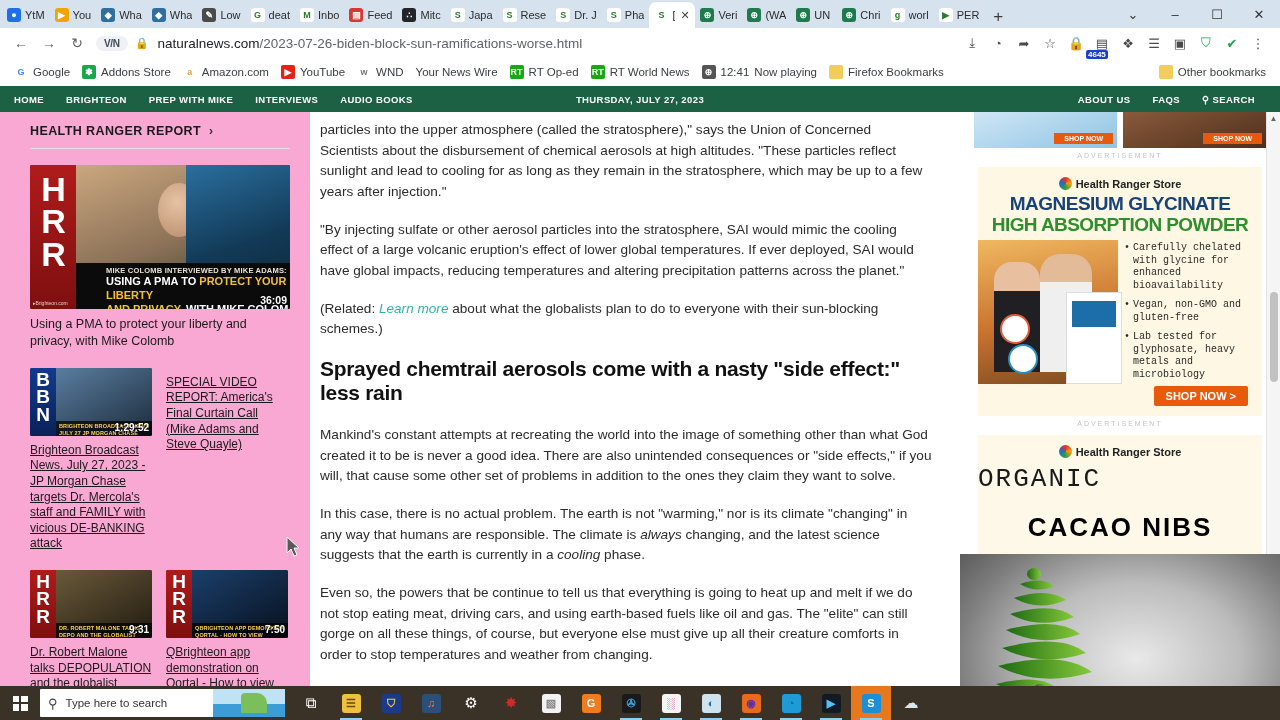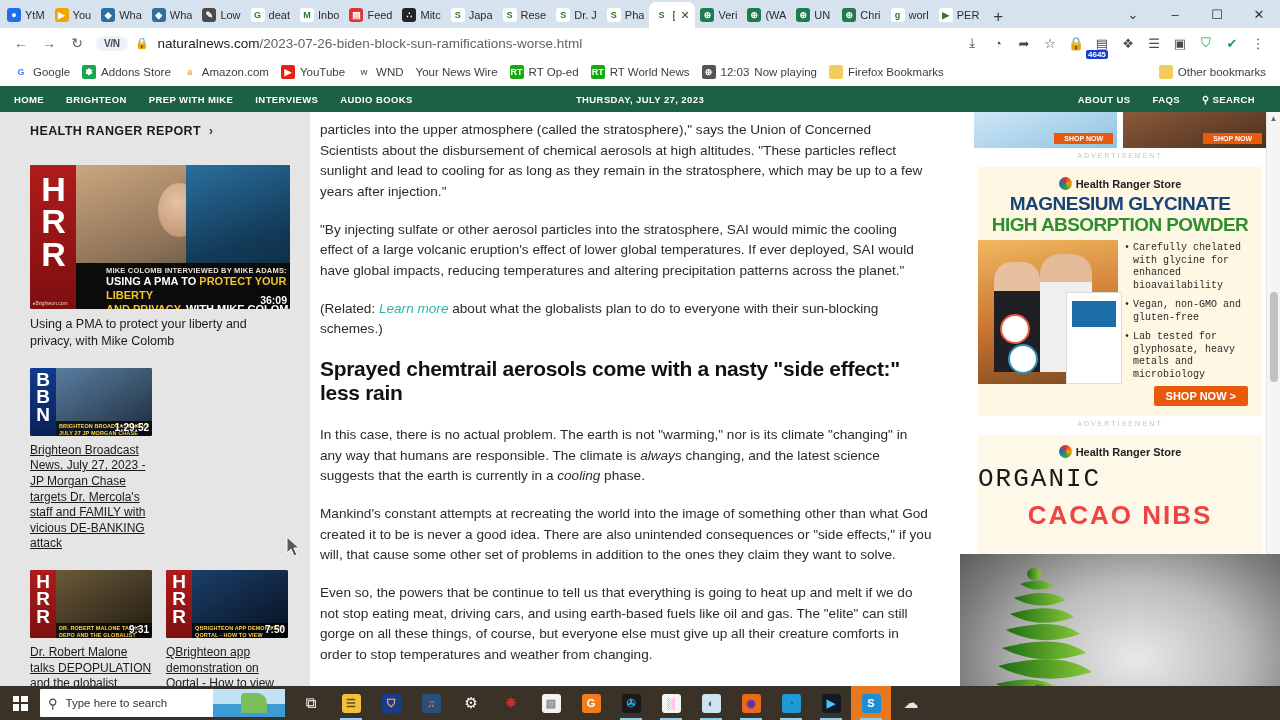--- a/index.html
+++ b/index.html
@@ -78,21 +78,21 @@
     position: relative; z-index: 5;
   }
   .sitenav .nitem { padding: 0 11px; white-space: nowrap; }
   .sitenav .nitem:first-child { padding-left: 0; }
   .sitenav .center { position: absolute; left: 0; right: 0; text-align: center; pointer-events: none; }
   .sitenav .right { margin-left: auto; display: flex; align-items: center; }
 
   .content { display: flex; width: 1280px; height: 574px; }
 
   
-  .lsidebar { width: 310px; flex: 0 0 310px; padding: 12px 20px 0 30px; background: #e5e5e5; }
+  .lsidebar { width: 310px; flex: 0 0 310px; padding: 12px 20px 0 30px; background: #f9a8d4; }
   .hrr-head { font-size: 12.5px; font-weight: bold; color: #1a1a1a; letter-spacing: .4px;
               display: flex; align-items: center; gap: 8px; padding-bottom: 10px;
               border-bottom: 1px solid #e3e3e3; }
   .hrr-head .chev { font-size: 12px; color: #333; }
 
   .feature { margin-top: 16px; }
   .thumb { position: relative; border-radius: 2px; overflow: hidden; background: #111; }
   .thumb .dur {
     position: absolute; right: 3px; bottom: 3px; color: #fff; font-size: 10.5px;
     font-weight: bold; text-shadow: 0 0 3px #000;
@@ -176,22 +176,22 @@
   .ad-bullets { flex: 1; padding: 2px 8px 0 6px; }
   .ad-bullets li { font-size: 10px; color: #2a2a2a; line-height: 1.25; margin-bottom: 7px;
                    list-style: none; padding-left: 9px; position: relative; font-family: Liberation Mono, monospace; }
   .ad-bullets li::before { content: "\2022"; position: absolute; left: 0; color: #2a2a2a; }
   .shopbtn { display: inline-block; background: #e8590c; color: #fff; font-size: 11px; font-weight: bold;
              padding: 4px 12px; margin-top: 2px; border-radius: 2px; }
 
   .adbox2 { margin: 4px 18px 0; background: #fdf8e8; height: 130px; position: relative; overflow: hidden; }
   .ad2-h1 { text-align: left; font-size: 26px; color: #1a1a1a; letter-spacing: 2px; margin-top: 6px;
             font-family: Liberation Mono, monospace; }
-  .ad2-h2 { text-align: center; font-size: 26px; color: #ef4444; letter-spacing: 2px;
-            font-weight: bold; margin-top: 6px; }
+  .ad2-h2 { text-align: center; font-size: 26px; color: #000000; letter-spacing: 2px;
+            font-weight: bold; margin-top: 18px; }
 
   
   .pgv {
     position: absolute; left: 960px; top: 468px; width: 320px; height: 232px;
     background: radial-gradient(ellipse at 55% 45%, #e9e9e9 0%, #bcbcbc 42%, #7d7d7d 72%, #4c4c4c 100%);
     z-index: 40; overflow: hidden;
   }
   .pgv .tree { position: absolute; left: 30px; top: 12px; width: 120px; height: 152px; }
 
   
@@ -404,21 +404,21 @@
         <div class="bm">
           <span class="bmico" style="background:#17a814;color:#fff">RT</span>
           <span>RT Op-ed</span>
         </div>
         <div class="bm">
           <span class="bmico" style="background:#17a814;color:#fff">RT</span>
           <span>RT World News</span>
         </div>
         <div class="bm">
           <span class="bmico" style="background:#555;color:#fff">⊕</span>
-          <span>12:03</span>
+          <span>12:41</span>
           <span>Now playing</span>
         </div>
         <div class="bm">
           <span class="bmico" style="background:#f2cd5c;color:#fff"></span>
           <span>Firefox Bookmarks</span>
         </div>
       </div>
     <div class="bm bm-right">
       <span class="bmico" style="background:#f2cd5c"></span>
       <span>Other bookmarks</span>
@@ -478,20 +478,21 @@
                 <div class="thumb">
                   <div class="miniscene" style="background:linear-gradient(150deg,#5a7ea0,#1c2b3b)"></div>
                   <div class="minibandB">B<br>B<br>N</div>
                   <div class="capline">BRIGHTEON BROADCAST NEWS JULY 27
 JP MORGAN CHASE TARGETS | AND FAMILY WITH VICIOUS D</div>
                   <div class="dur">1:29:52</div>
                 </div>
                 <div class="thumb-title">Brighteon Broadcast News, July 27, 2023 - JP Morgan Chase targets Dr. Mercola's staff and FAMILY with vicious DE-BANKING attack</div>
               </div>
               <div class="vcell">
+                <div class="thumb-title">SPECIAL VIDEO REPORT: America's Final Curtain Call (Mike Adams and Steve Quayle)</div>
               </div>
             </div>
             <div class="vgrid">
               <div class="vcell">
                 <div class="thumb">
                   <div class="miniscene" style="background:linear-gradient(150deg,#6b5a3a,#201a10)"></div>
                   <div class="minibandH">H<br>R<br>R</div>
                   <div class="capline">DR. ROBERT MALONE TALKS DEPO
 AND THE GLOBALIST EXTERMINATI</div>
                   <div class="dur">9:31</div>
@@ -512,24 +513,24 @@
           </div>
       </div>
 
       <div class="article">
         <p>particles into the upper atmosphere (called the stratosphere)," says the Union of Concerned Scientists about the disbursement of chemical aerosols at high altitudes. "These particles reflect sunlight and lead to cooling for as long as they remain in the stratosphere, which may be up to a few years after injection."</p>
         <p>"By injecting sulfate or other aerosol particles into the stratosphere, SAI would mimic the cooling effect of a large volcanic eruption's effect of lower global temperatures. If ever deployed, SAI would have global impacts, reducing temperatures and altering precipitation patterns across the planet."</p>
         <p>
           <span>(Related: </span><a href="#">Learn more</a><span> about what the globalists plan to do to everyone with their sun-blocking schemes.)</span>
         </p>
         <h2>Sprayed chemtrail aerosols come with a nasty "side effect:" less rain</h2>
+        <p>Mankind's constant attempts at recreating the world into the image of something other than what God created it to be is never a good idea. There are also unintended consequences or "side effects," if you will, that cause some other set of problems in addition to the ones they claim they want to solve.</p>
         <p>
           <span>In this case, there is no actual problem. The earth is not "warming," nor is its climate "changing" in any way that humans are responsible. The climate is </span><i>always</i><span> changing, and the latest science suggests that the earth is currently in a </span><i>cooling</i><span> phase.</span>
         </p>
-        <p>Mankind's constant attempts at recreating the world into the image of something other than what God created it to be is never a good idea. There are also unintended consequences or "side effects," if you will, that cause some other set of problems in addition to the ones they claim they want to solve.</p>
         <p>Even so, the powers that be continue to tell us that everything is going to heat up and melt if we do not stop eating meat, driving cars, and using earth-based fuels like oil and gas. The "elite" can still gorge on all these things, of course, but everyone else must give up all their creature comforts in order to stop temperatures and weather from changing.</p>
         <p>
           <span>Those who have been paying attention will notice that all the things they are currently proposing about stratospheric aerosols and reflective brightening chemicals in the marine layer have </span>
         </p>
 
       </div>
 
       <div class="rsidebar">
         <div class="adstrip">
           <div class="half s-left">

